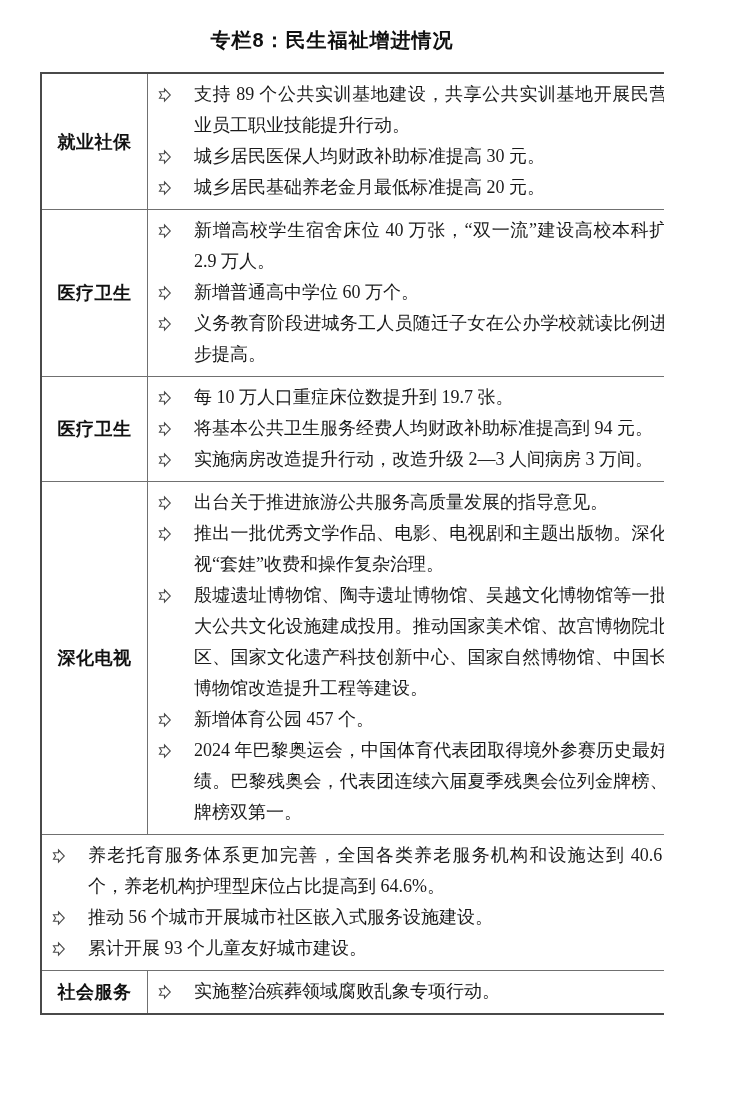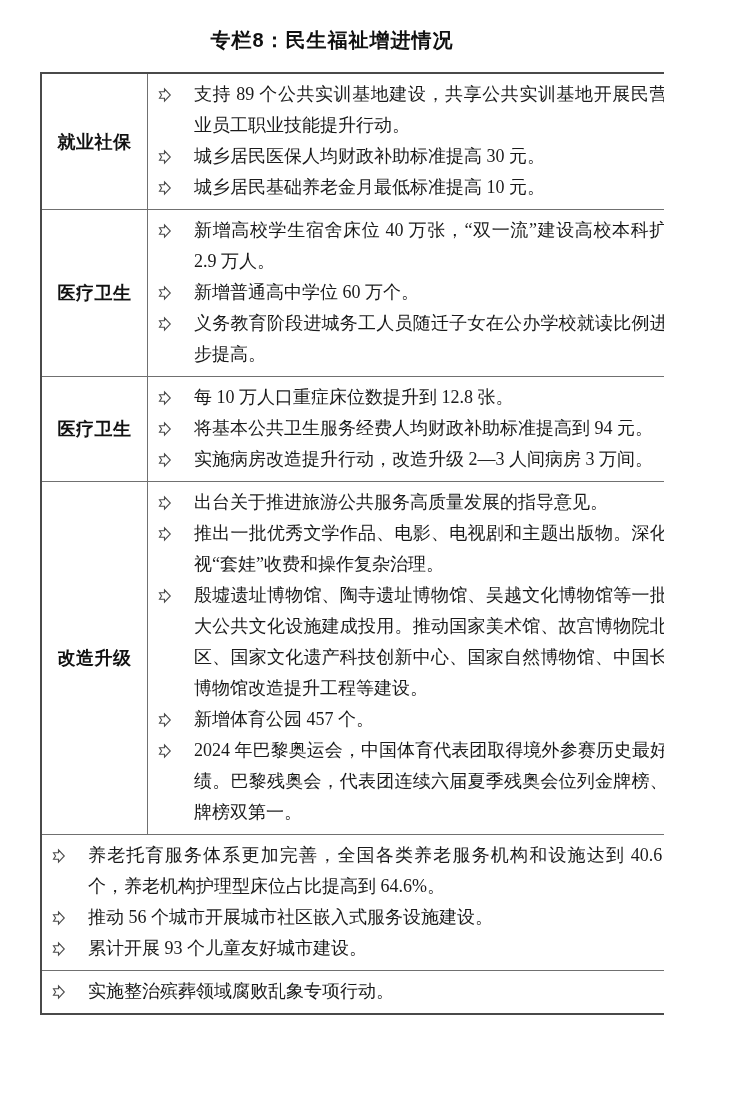--- a/index.html
+++ b/index.html
@@ -120,21 +120,21 @@
     </span>
     <span class="item-text">城乡居民医保人均财政补助标准提高 30 元。</span>
   </li>
 
   <li class="list-item">
     <span class="arrow-bullet">
       <svg viewBox="0 0 14 16" xmlns="http://www.w3.org/2000/svg">
         <path d="M1.5 4.8 L6.5 4.8 L6.5 1.8 L12.3 8 L6.5 14.2 L6.5 11.2 L1.5 11.2 L3.6 8 Z" fill="#ffffff" stroke="#4a4a4a" stroke-width="1.1" stroke-linejoin="miter"></path>
       </svg>
     </span>
-    <span class="item-text">城乡居民基础养老金月最低标准提高 10 元。</span>
+    <span class="item-text">城乡居民基础养老金月最低标准提高 20 元。</span>
   </li>
 </ul>
     </div>
   </div>
 
   <div class="t-row">
     <div class="cat-cell">
       <span>医疗卫生</span>
     </div>
     <div class="items-cell">
@@ -174,21 +174,21 @@
       <span>医疗卫生</span>
     </div>
     <div class="items-cell">
       <ul class="items-list">
   <li class="list-item">
     <span class="arrow-bullet">
       <svg viewBox="0 0 14 16" xmlns="http://www.w3.org/2000/svg">
         <path d="M1.5 4.8 L6.5 4.8 L6.5 1.8 L12.3 8 L6.5 14.2 L6.5 11.2 L1.5 11.2 L3.6 8 Z" fill="#ffffff" stroke="#4a4a4a" stroke-width="1.1" stroke-linejoin="miter"></path>
       </svg>
     </span>
-    <span class="item-text">每 10 万人口重症床位数提升到 12.8 张。</span>
+    <span class="item-text">每 10 万人口重症床位数提升到 19.7 张。</span>
   </li>
 
   <li class="list-item">
     <span class="arrow-bullet">
       <svg viewBox="0 0 14 16" xmlns="http://www.w3.org/2000/svg">
         <path d="M1.5 4.8 L6.5 4.8 L6.5 1.8 L12.3 8 L6.5 14.2 L6.5 11.2 L1.5 11.2 L3.6 8 Z" fill="#ffffff" stroke="#4a4a4a" stroke-width="1.1" stroke-linejoin="miter"></path>
       </svg>
     </span>
     <span class="item-text">将基本公共卫生服务经费人均财政补助标准提高到 94 元。</span>
   </li>
@@ -200,21 +200,21 @@
       </svg>
     </span>
     <span class="item-text">实施病房改造提升行动，改造升级 2—3 人间病房 3 万间。</span>
   </li>
 </ul>
     </div>
   </div>
 
   <div class="t-row">
     <div class="cat-cell">
-      <span>改造升级</span>
+      <span>深化电视</span>
     </div>
     <div class="items-cell">
       <ul class="items-list">
   <li class="list-item">
     <span class="arrow-bullet">
       <svg viewBox="0 0 14 16" xmlns="http://www.w3.org/2000/svg">
         <path d="M1.5 4.8 L6.5 4.8 L6.5 1.8 L12.3 8 L6.5 14.2 L6.5 11.2 L1.5 11.2 L3.6 8 Z" fill="#ffffff" stroke="#4a4a4a" stroke-width="1.1" stroke-linejoin="miter"></path>
       </svg>
     </span>
     <span class="item-text">出台关于推进旅游公共服务高质量发展的指导意见。</span>
@@ -286,20 +286,23 @@
         <path d="M1.5 4.8 L6.5 4.8 L6.5 1.8 L12.3 8 L6.5 14.2 L6.5 11.2 L1.5 11.2 L3.6 8 Z" fill="#ffffff" stroke="#4a4a4a" stroke-width="1.1" stroke-linejoin="miter"></path>
       </svg>
     </span>
     <span class="item-text">累计开展 93 个儿童友好城市建设。</span>
   </li>
 </ul>
     </div>
   </div>
 
   <div class="t-row">
+    <div class="cat-cell">
+      <span>社会服务</span>
+    </div>
     <div class="items-cell">
       <ul class="items-list">
 
   <li class="list-item">
     <span class="arrow-bullet">
       <svg viewBox="0 0 14 16" xmlns="http://www.w3.org/2000/svg">
         <path d="M1.5 4.8 L6.5 4.8 L6.5 1.8 L12.3 8 L6.5 14.2 L6.5 11.2 L1.5 11.2 L3.6 8 Z" fill="#ffffff" stroke="#4a4a4a" stroke-width="1.1" stroke-linejoin="miter"></path>
       </svg>
     </span>
     <span class="item-text">实施整治殡葬领域腐败乱象专项行动。</span>

